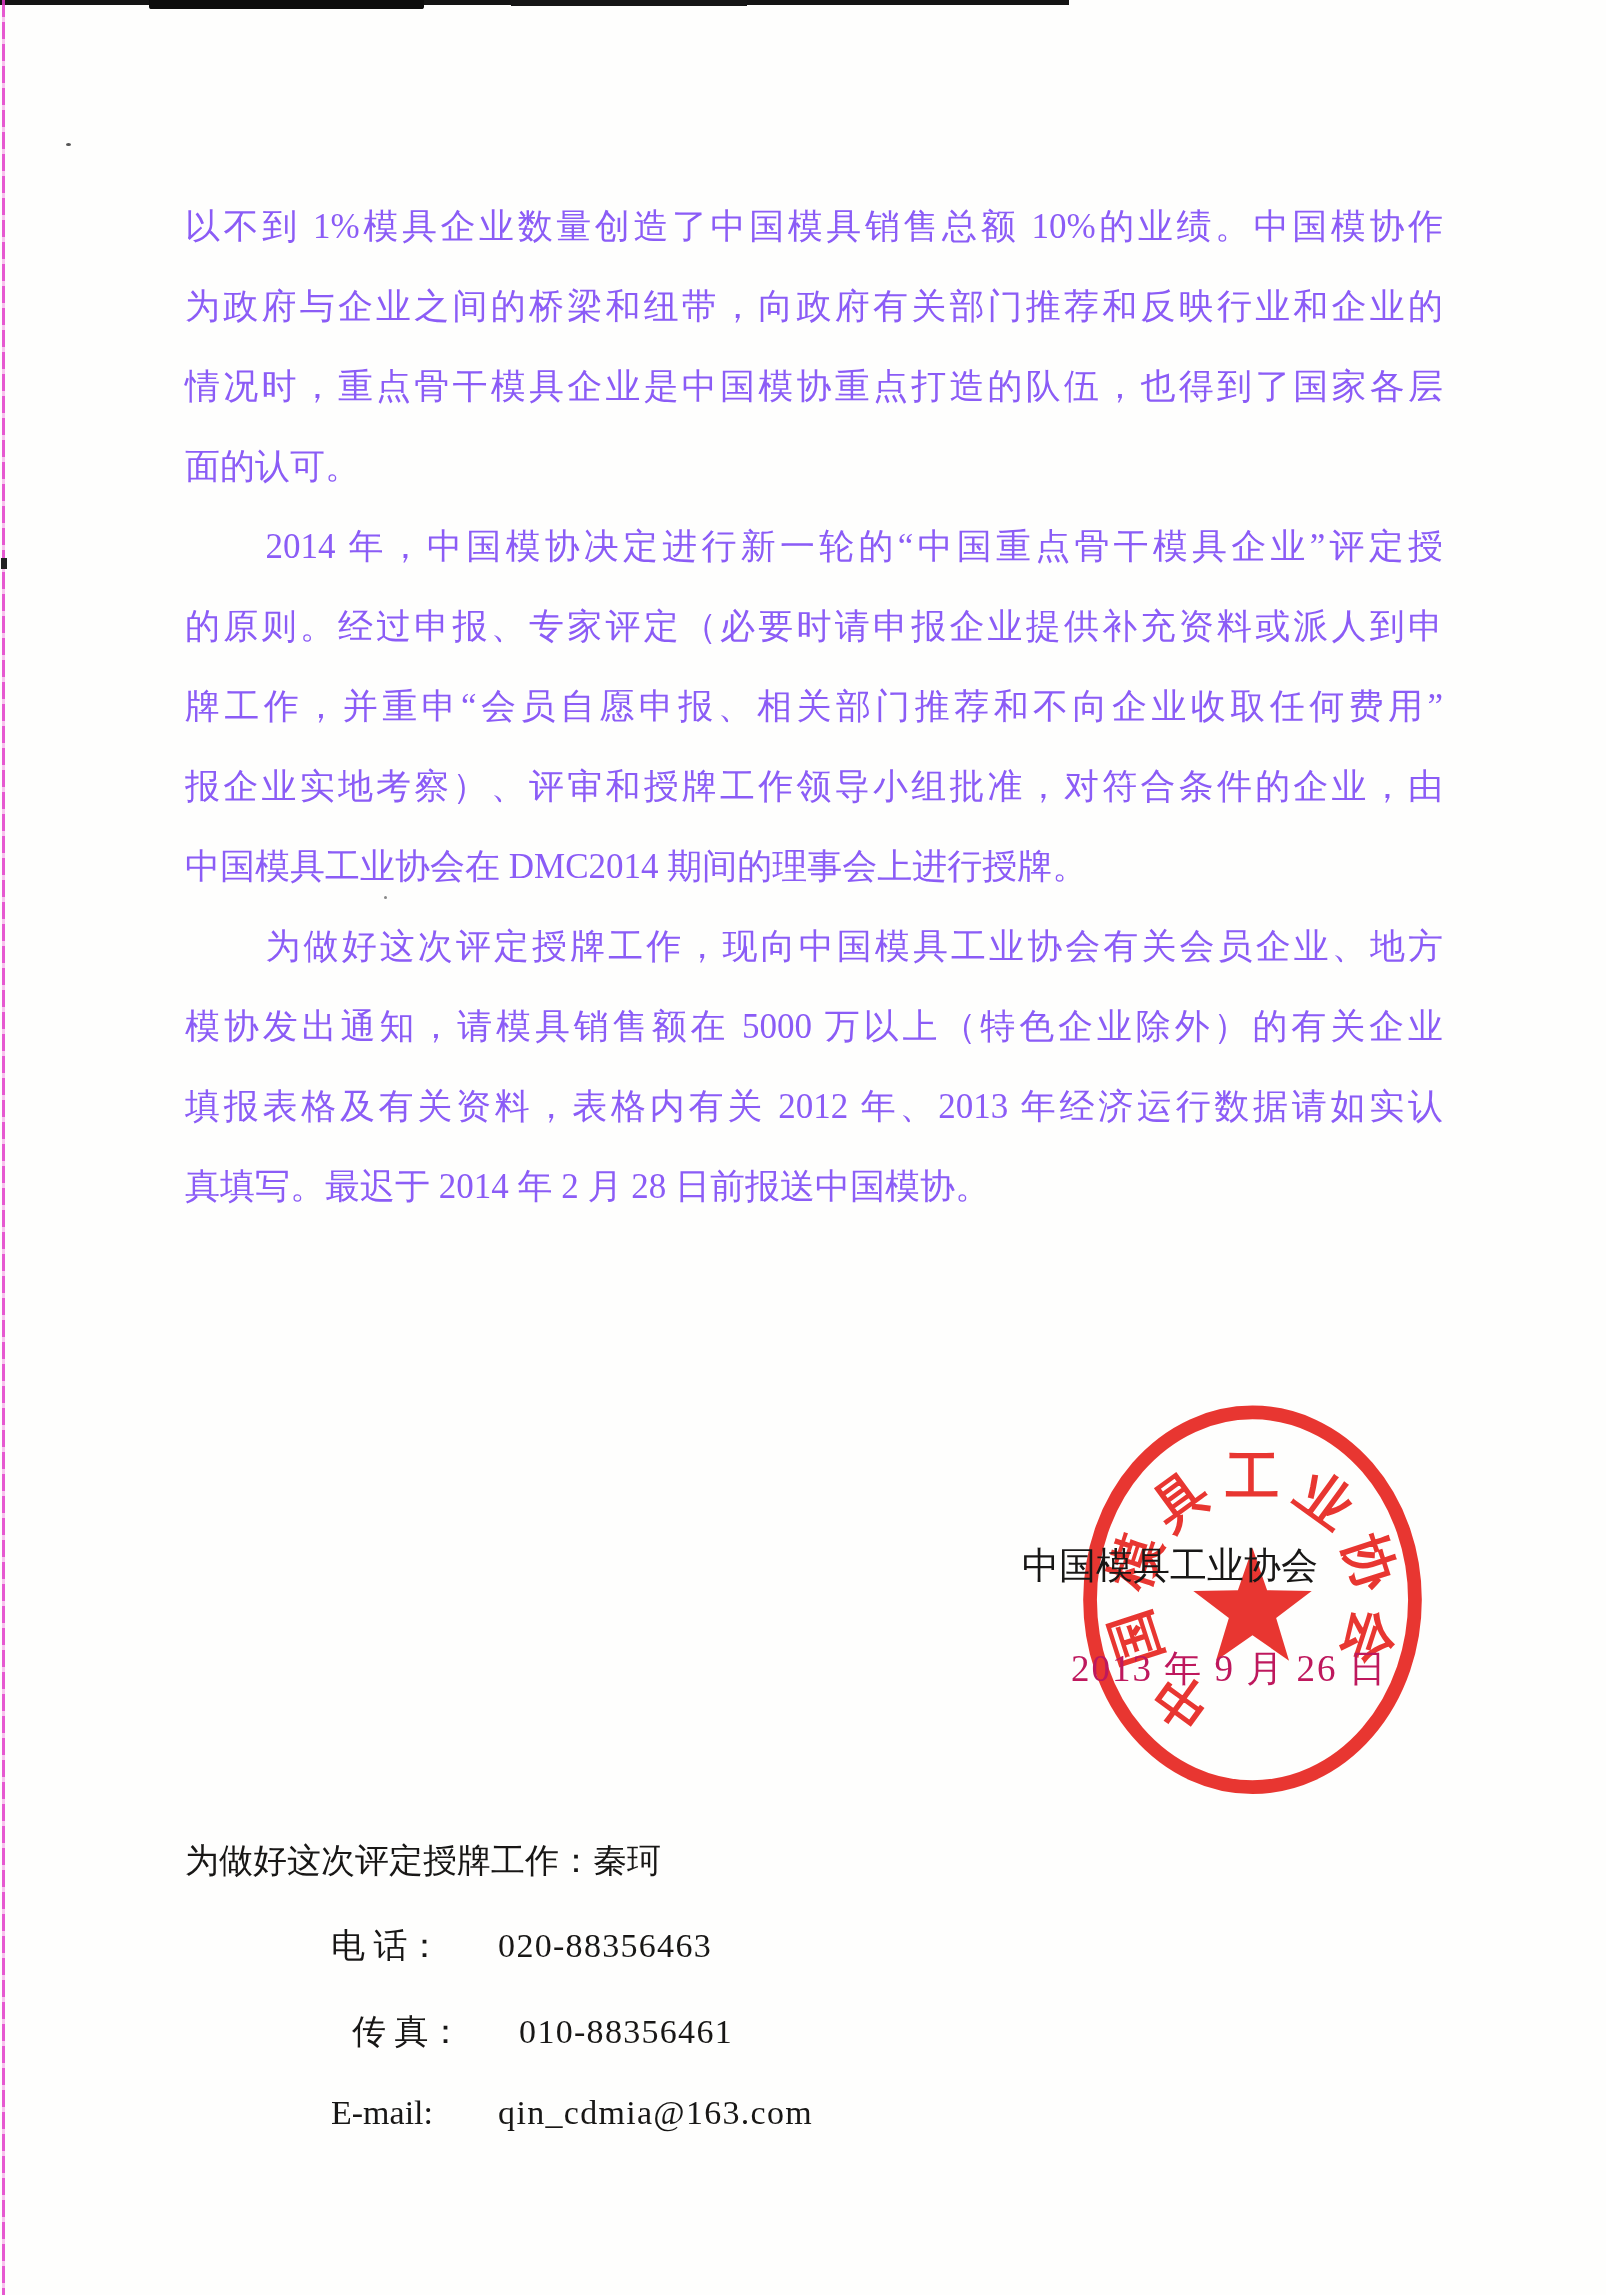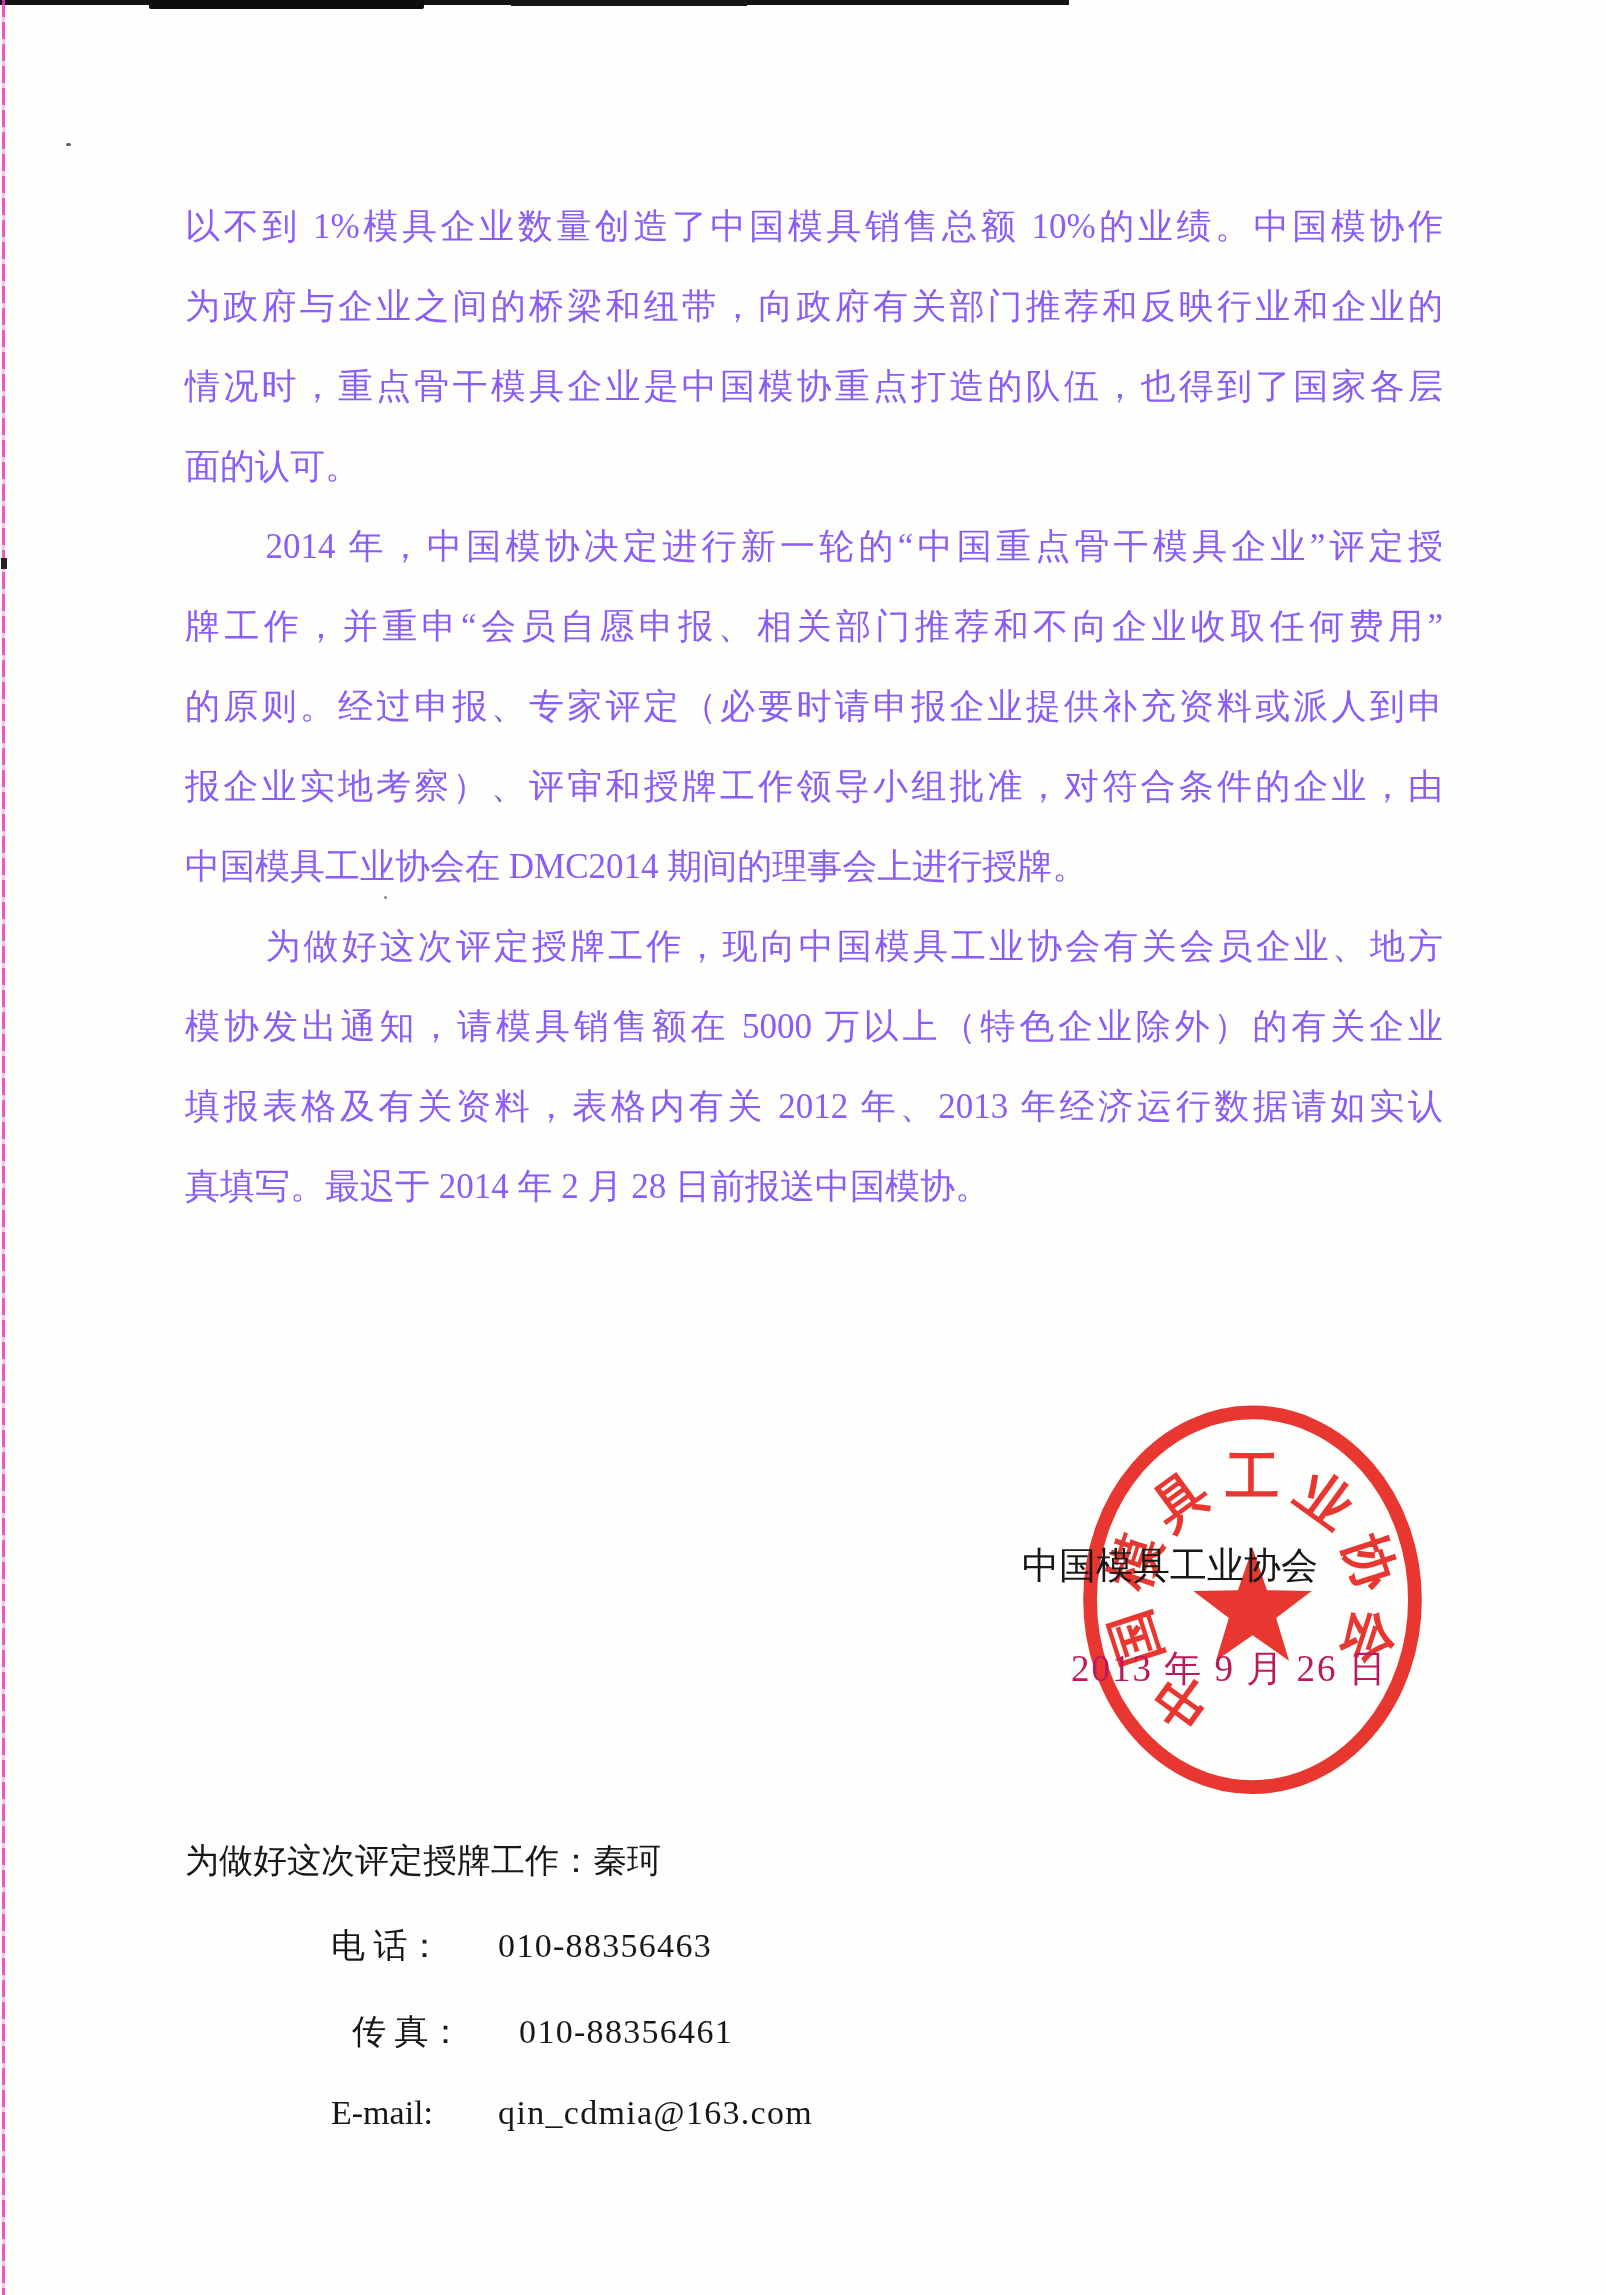--- a/index.html
+++ b/index.html
@@ -98,22 +98,22 @@
   <div class="speck-a"></div>
   <div class="speck-b"></div>
   <div class="speck-c"></div>
 
   <div class="textcol">
     <div class="line">以不到 1%模具企业数量创造了中国模具销售总额 10%的业绩。中国模协作</div>
     <div class="line">为政府与企业之间的桥梁和纽带，向政府有关部门推荐和反映行业和企业的</div>
     <div class="line">情况时，重点骨干模具企业是中国模协重点打造的队伍，也得到了国家各层</div>
     <div class="line lastline">面的认可。</div>
     <div class="line indent">2014 年，中国模协决定进行新一轮的“中国重点骨干模具企业”评定授</div>
+    <div class="line">的原则。经过申报、专家评定（必要时请申报企业提供补充资料或派人到申</div>
     <div class="line">牌工作，并重申“会员自愿申报、相关部门推荐和不向企业收取任何费用”</div>
-    <div class="line">的原则。经过申报、专家评定（必要时请申报企业提供补充资料或派人到申</div>
     <div class="line">报企业实地考察）、评审和授牌工作领导小组批准，对符合条件的企业，由</div>
     <div class="line lastline">中国模具工业协会在 DMC2014 期间的理事会上进行授牌。</div>
     <div class="line indent">为做好这次评定授牌工作，现向中国模具工业协会有关会员企业、地方</div>
     <div class="line">模协发出通知，请模具销售额在 5000 万以上（特色企业除外）的有关企业</div>
     <div class="line">填报表格及有关资料，表格内有关 2012 年、2013 年经济运行数据请如实认</div>
     <div class="line lastline">真填写。最迟于 2014 年 2 月 28 日前报送中国模协。</div>
   </div>
 
   <div class="sig-org">中国模具工业协会</div>
   <div class="sig-date">2013 年 9 月 26 日</div>
@@ -132,21 +132,21 @@
         <text x="274" y="142" transform="rotate(72 274 302)">协</text>
         <text x="274" y="142" transform="rotate(108 274 302)">会</text>
       </g>
     </svg>
   </div>
 
   <div class="contact-header">为做好这次评定授牌工作：秦珂</div>
 
   <div class="contact-row row-phone">
     <span class="lbl">电  话：</span>
-    <span class="val">010-88356463</span>
+    <span class="val">020-88356463</span>
   </div>
   <div class="contact-row row-fax">
     <span class="lbl">传  真：</span>
     <span class="val">010-88356461</span>
   </div>
   <div class="contact-row row-email">
     <span class="lbl">E-mail:</span>
     <span class="val">qin_cdmia@163.com</span>
   </div>
 

